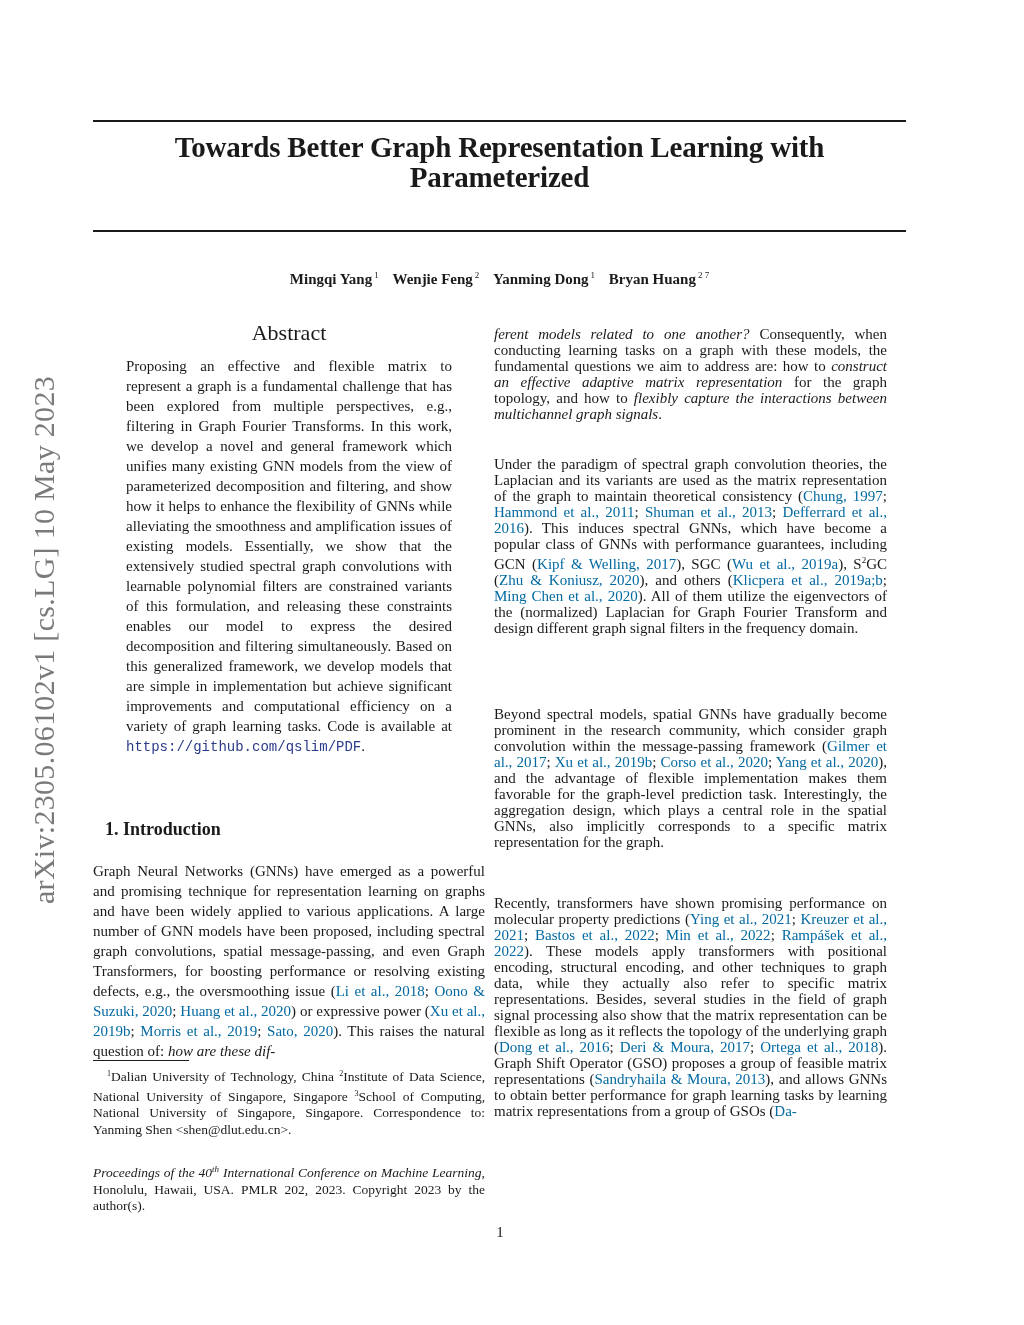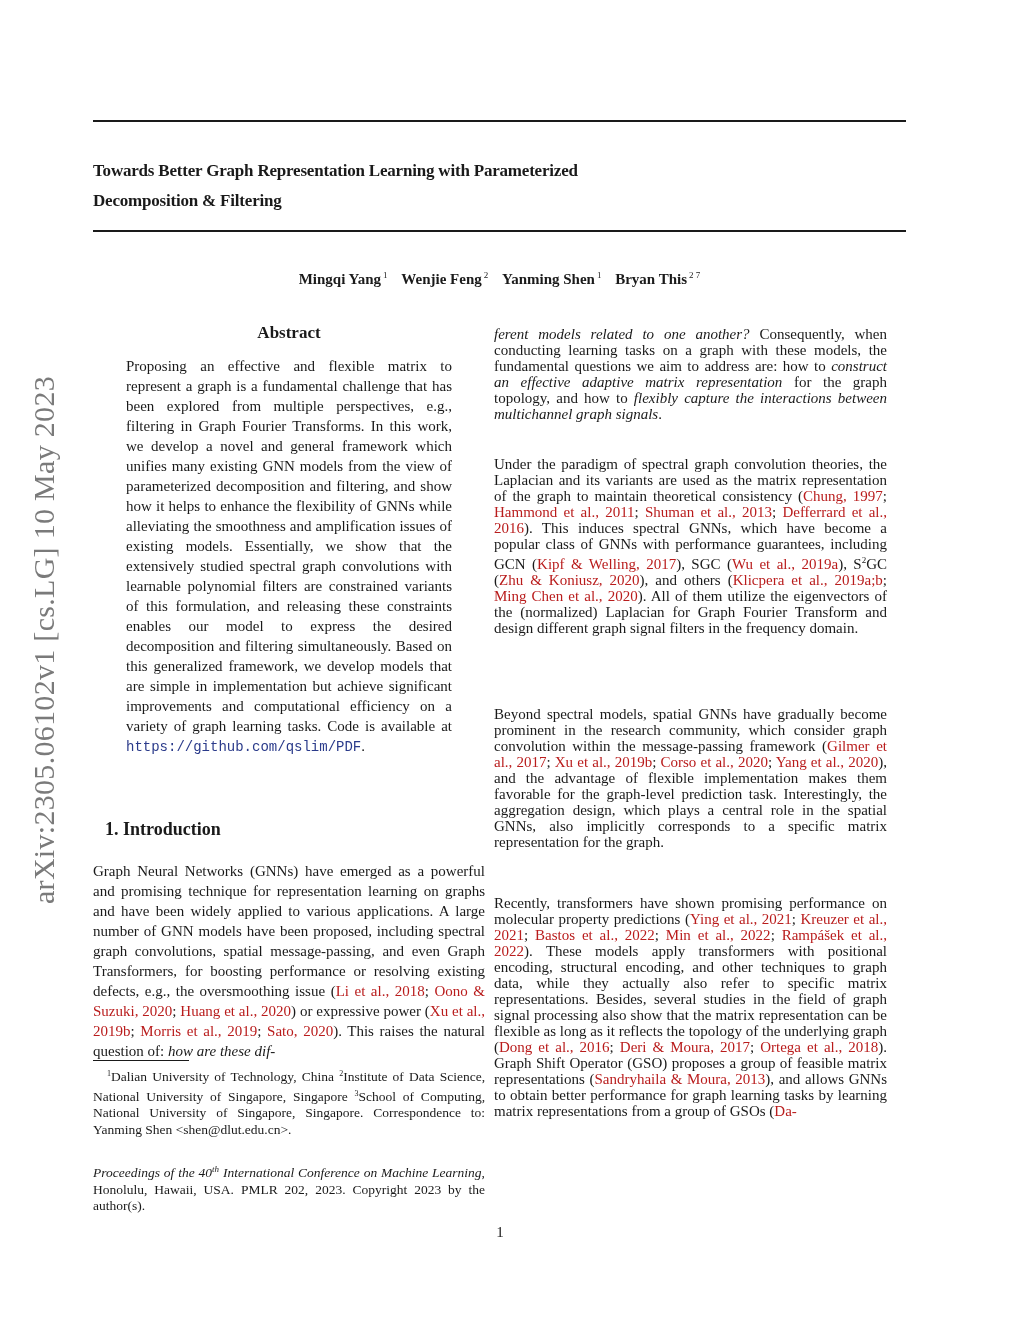--- a/index.html
+++ b/index.html
@@ -3,42 +3,42 @@
 <meta charset="utf-8">
 <style>
   html, body { margin: 0; padding: 0; background: #ffffff; }
   body {
     width: 1024px; height: 1325px; position: relative; overflow: hidden;
     font-family: "Liberation Serif", "DejaVu Serif", serif;
     color: #1a1a1a;
   }
   .rule { position: absolute; left: 93px; width: 813px; height: 2px; background: #1a1a1a; }
   .title {
-    position: absolute; left: 93px; width: 813px; top: 156px;
-    text-align: left; font-weight: bold; font-size: 17px; line-height: 30px;
+    position: absolute; left: 93px; width: 813px; top: 132px;
+    text-align: center; font-weight: bold; font-size: 29px; line-height: 30px;
     letter-spacing: -0.2px;
   }
   .authors {
     position: absolute; left: 93px; width: 813px; top: 265px;
     text-align: center; font-weight: bold; font-size: 15px; line-height: 20px;
   }
   .authors .author { margin: 17px 5px; }
   .authors sup { font-weight: normal; font-size: 9px; vertical-align: 6px; margin-left: 2px; }
 
   .arxiv {
     position: absolute; left: 44px; top: 640px;
     transform: translate(-50%, -50%) rotate(-90deg);
     white-space: nowrap; font-size: 30px; color: #7a7a7a; letter-spacing: 0.3px;
   }
   .abstract-title {
     position: absolute; left: 93px; width: 392px; top: 322px;
-    text-align: center; font-weight: bold; font-size: 17px; line-height: 22px;
+    text-align: center; font-weight: normal; font-size: 22px; line-height: 22px;
   }
   .abstract-body { position: absolute; left: 126px; width: 326px; top: 356px; font-size: 15px; line-height: 20px; text-align: justify; }
-  .link { color: #b91c1c; }
+  .link { color: #0369a1; }
   .mono { font-family: "Liberation Mono", "DejaVu Sans Mono", monospace; font-size: 14px; color: #2a3a8a; margin-top: 20px; }
   .section-title {
     position: absolute; left: 93px; top: 818px; font-weight: bold; font-size: 18px; line-height: 22px; margin-left: 12px;
   }
   .intro-body { position: absolute; left: 93px; width: 392px; top: 861px; font-size: 15px; line-height: 20px; text-align: justify; }
   .fn-rule { position: absolute; left: 93px; top: 1060px; width: 96px; height: 1px; background: #1a1a1a; }
   .footnote { position: absolute; left: 93px; width: 392px; top: 1066px; font-size: 13.5px; line-height: 16.5px; text-align: justify; }
   .footnote .indent { padding-left: 14px; }
   .footnote sup { font-size: 8px; vertical-align: 5px; }
   .proceedings { position: absolute; left: 93px; width: 392px; top: 1150px; font-size: 13.5px; line-height: 16.5px; text-align: justify; margin-top: 11px; }
@@ -49,29 +49,28 @@
   i { font-style: italic; }
 </style>
 </head>
 <body>
 
 <div class="arxiv">arXiv:2305.06102v1  [cs.LG]  10 May 2023</div>
 
 <div class="rule" style="top:120px"></div>
 <div class="title">
   <div>Towards Better Graph Representation Learning with Parameterized</div>
-  <div>Decomposition &amp; Filtering</div>
 </div>
 <div class="rule" style="top:230px"></div>
 
 <div class="authors">
   <span class="author"><span>Mingqi Yang</span><sup>1</sup></span>
   <span class="author"><span>Wenjie Feng</span><sup>2</sup></span>
-  <span class="author"><span>Yanming Shen</span><sup>1</sup></span>
-  <span class="author"><span>Bryan This</span><sup>2 7</sup></span>
+  <span class="author"><span>Yanming Dong</span><sup>1</sup></span>
+  <span class="author"><span>Bryan Huang</span><sup>2 7</sup></span>
 </div>
 
 <div class="abstract-title">Abstract</div>
 <div class="abstract-body">
   <span>Proposing an effective and flexible matrix to represent a graph is a fundamental challenge that has been explored from multiple perspectives, e.g., filtering in Graph Fourier Transforms.  In this work, we develop a novel and general framework which unifies many existing GNN models from the view of parameterized decomposition and filtering, and show how it helps to enhance the flexibility of GNNs while alleviating the smoothness and amplification issues of existing models. Essentially, we show that the extensively studied spectral graph convolutions with learnable polynomial filters are constrained variants of this formulation, and releasing these constraints enables our model to express the desired decomposition and filtering simultaneously.  Based on this generalized framework, we develop models that are simple in implementation but achieve significant improvements and computational efficiency on a variety of graph learning tasks. Code is available at </span><span class="mono">https://github.com/qslim/PDF</span><span>.</span>
 </div>
 
 <div class="section-title">1. Introduction</div>
 <div class="intro-body">
   <span>Graph Neural Networks (GNNs) have emerged as a powerful and promising technique for representation learning on graphs and have been widely applied to various applications. A large number of GNN models have been proposed, including spectral graph convolutions, spatial message-passing, and even Graph Transformers, for boosting performance or resolving existing defects, e.g., the oversmoothing issue (</span><span class="link">Li et al., 2018</span>; <span class="link">Oono &amp; Suzuki, 2020</span>; <span class="link">Huang et al., 2020</span><span>) or expressive power (</span><span class="link">Xu et al., 2019b</span>; <span class="link">Morris et al., 2019</span>; <span class="link">Sato, 2020</span><span>). This raises the natural question of: </span><i>how are these dif-</i>

